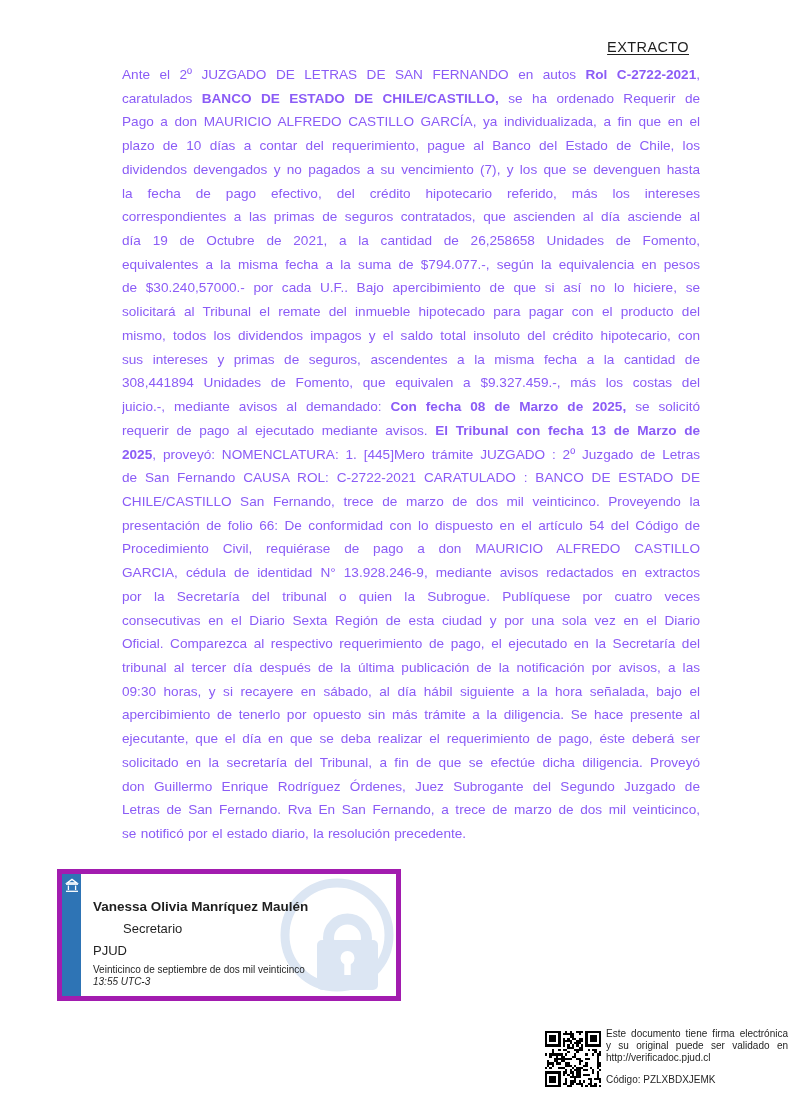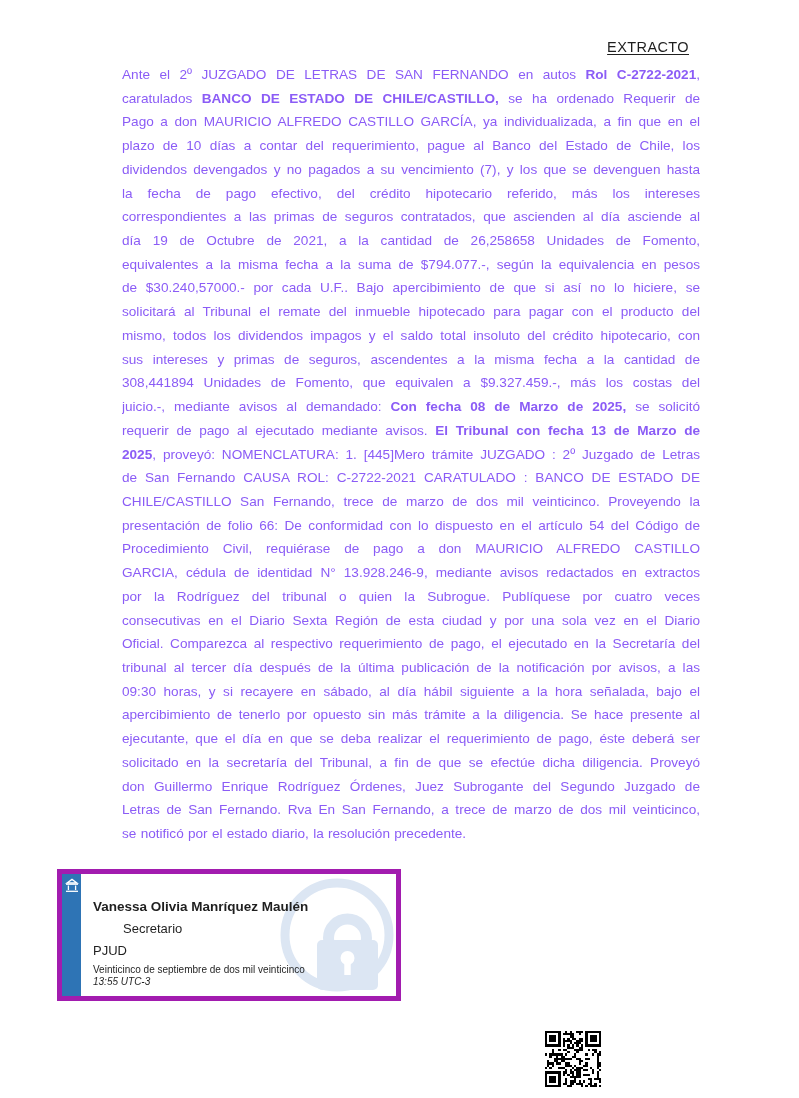--- a/index.html
+++ b/index.html
@@ -59,21 +59,21 @@
       <div class="doc-line"><span>sus intereses y primas de seguros, ascendentes a la misma fecha a la cantidad de</span></div>
       <div class="doc-line"><span>308,441894 Unidades de Fomento, que equivalen a $9.327.459.-, más los costas del</span></div>
       <div class="doc-line"><span>juicio.-, mediante avisos al demandado: </span><b>Con fecha 08 de Marzo de 2025,</b><span> se solicitó</span></div>
       <div class="doc-line"><span>requerir de pago al ejecutado mediante avisos. </span><b>El Tribunal con fecha 13 de Marzo de</b></div>
       <div class="doc-line"><b>2025</b><span>, proveyó: NOMENCLATURA: 1. [445]Mero trámite JUZGADO : 2º Juzgado de Letras</span></div>
       <div class="doc-line"><span>de San Fernando CAUSA ROL: C-2722-2021 CARATULADO : BANCO DE ESTADO DE</span></div>
       <div class="doc-line"><span>CHILE/CASTILLO San Fernando, trece de marzo de dos mil veinticinco. Proveyendo la</span></div>
       <div class="doc-line"><span>presentación de folio 66: De conformidad con lo dispuesto en el artículo 54 del Código de</span></div>
       <div class="doc-line"><span>Procedimiento Civil, requiérase de pago a don MAURICIO ALFREDO CASTILLO</span></div>
       <div class="doc-line"><span>GARCIA, cédula de identidad N° 13.928.246-9, mediante avisos redactados en extractos</span></div>
-      <div class="doc-line"><span>por la Rodríguez del tribunal o quien la Subrogue. Publíquese por cuatro veces</span></div>
+      <div class="doc-line"><span>por la Secretaría del tribunal o quien la Subrogue. Publíquese por cuatro veces</span></div>
       <div class="doc-line"><span>consecutivas en el Diario Sexta Región de esta ciudad y por una sola vez en el Diario</span></div>
       <div class="doc-line"><span>Oficial. Comparezca al respectivo requerimiento de pago, el ejecutado en la Secretaría del</span></div>
       <div class="doc-line"><span>tribunal al tercer día después de la última publicación de la notificación por avisos, a las</span></div>
       <div class="doc-line"><span>09:30 horas, y si recayere en sábado, al día hábil siguiente a la hora señalada, bajo el</span></div>
       <div class="doc-line"><span>apercibimiento de tenerlo por opuesto sin más trámite a la diligencia. Se hace presente al</span></div>
       <div class="doc-line"><span>ejecutante, que el día en que se deba realizar el requerimiento de pago, éste deberá ser</span></div>
       <div class="doc-line"><span>solicitado en la secretaría del Tribunal, a fin de que se efectúe dicha diligencia. Proveyó</span></div>
       <div class="doc-line"><span>don Guillermo Enrique Rodríguez Órdenes, Juez Subrogante del Segundo Juzgado de</span></div>
       <div class="doc-line"><span>Letras de San Fernando. Rva En San Fernando, a trece de marzo de dos mil veinticinco,</span></div>
       <div class="doc-line last"><span>se notificó por el estado diario, la resolución precedente.</span></div>
@@ -398,14 +398,20 @@
       <rect x="10" y="24" width="1" height="1" fill="#000"></rect>
       <rect x="11" y="24" width="1" height="1" fill="#000"></rect>
       <rect x="16" y="24" width="1" height="1" fill="#000"></rect>
       <rect x="18" y="24" width="1" height="1" fill="#000"></rect>
       <rect x="20" y="24" width="1" height="1" fill="#000"></rect>
       <rect x="21" y="24" width="1" height="1" fill="#000"></rect>
       <rect x="22" y="24" width="1" height="1" fill="#000"></rect>
       <rect x="24" y="24" width="1" height="1" fill="#000"></rect>
     </svg>
 
+  <div class="verify-text">
+    <div class="v-line just">Este documento tiene firma electrónica</div>
+    <div class="v-line just">y su original puede ser validado en</div>
+    <div class="v-line">http://verificadoc.pjud.cl</div>
+    <div class="v-code">Código: PZLXBDXJEMK</div>
+  </div>
 
 </div>
 
 </body></html>

